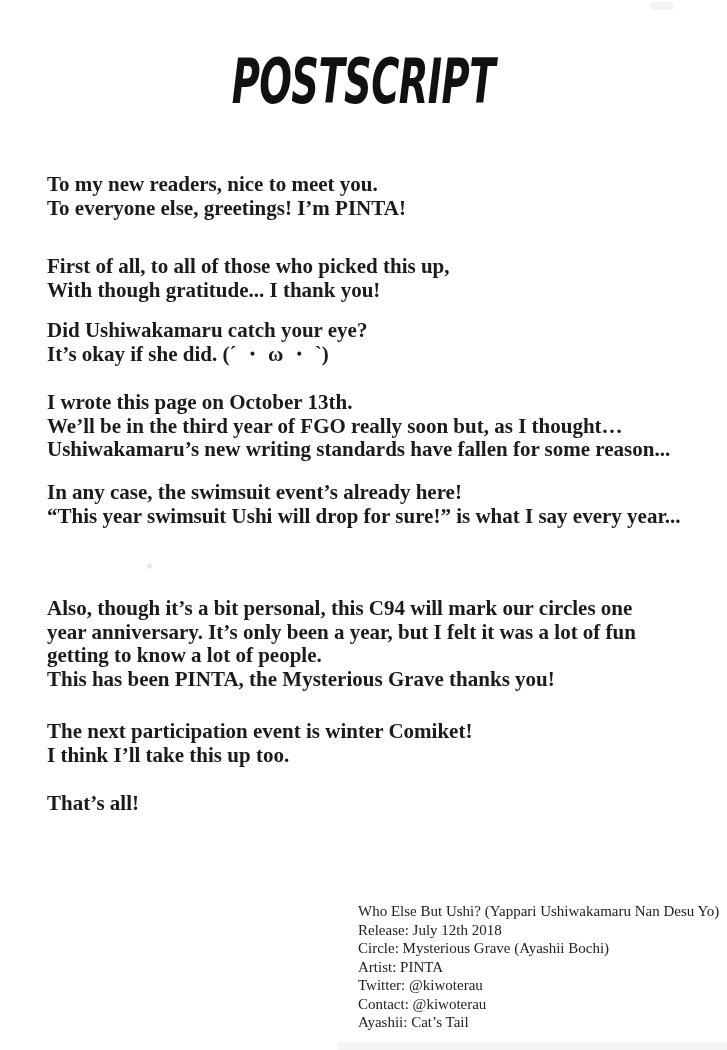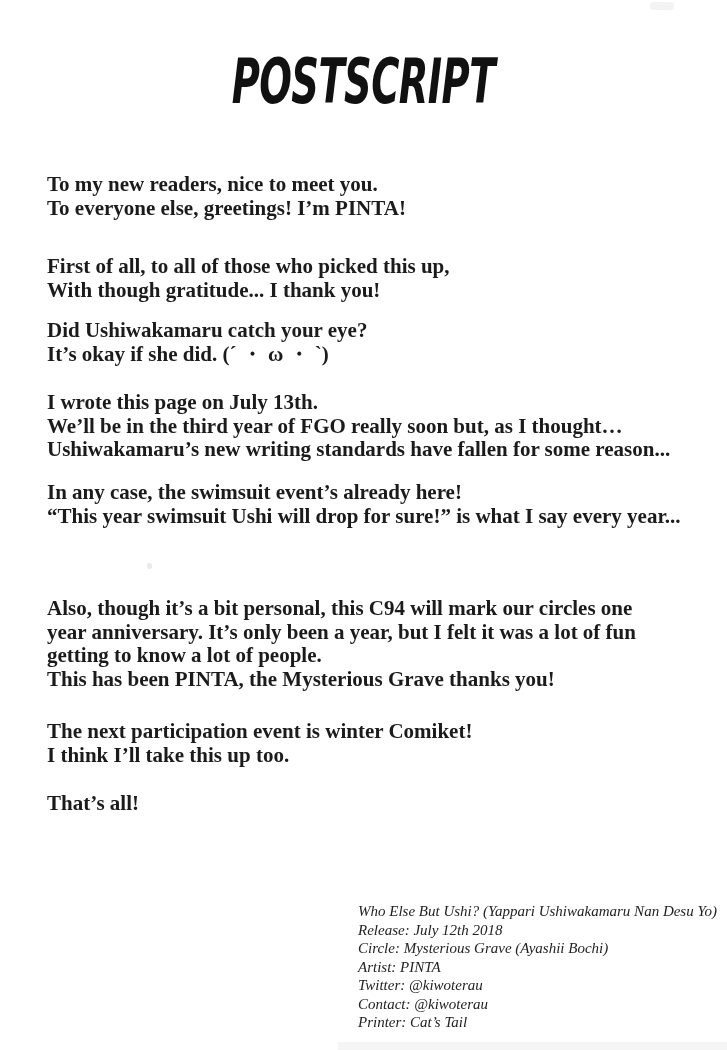--- a/index.html
+++ b/index.html
@@ -49,21 +49,20 @@
   .para .line { white-space: nowrap; }
   
   .colophon {
     position: absolute;
     left: 358px;
     top: 902px;
     font-size: 15px;
     line-height: 18.5px;
     white-space: nowrap;
     color: #222222;
-    font-style: italic;
   }
   
   .smudge-top-right {
     position: absolute;
     left: 650px;
     top: 2px;
     width: 24px;
     height: 8px;
     background: #f3f3f3;
     border-radius: 4px;
@@ -102,21 +101,21 @@
     <div class="line">First of all, to all of those who picked this up,</div>
     <div class="line">With though gratitude... I thank you!</div>
   </div>
 
   <div class="para" style="top:319px">
     <div class="line">Did Ushiwakamaru catch your eye?</div>
     <div class="line">It’s okay if she did. (´ ・ ω ・ `)</div>
   </div>
 
   <div class="para" style="top:391px">
-    <div class="line">I wrote this page on July 13th.</div>
+    <div class="line">I wrote this page on October 13th.</div>
     <div class="line">We’ll be in the third year of FGO really soon but, as I thought…</div>
     <div class="line">Ushiwakamaru’s new writing standards have fallen for some reason...</div>
   </div>
 
   <div class="para" style="top:481px">
     <div class="line">In any case, the swimsuit event’s already here!</div>
     <div class="line">“This year swimsuit Ushi will drop for sure!” is what I say every year...</div>
   </div>
 
   <div class="para" style="top:597px">
@@ -135,20 +134,20 @@
     <div class="line">That’s all!</div>
   </div>
 
   <div class="colophon">
     <div class="line">Who Else But Ushi? (Yappari Ushiwakamaru Nan Desu Yo)</div>
     <div class="line">Release: July 12th 2018</div>
     <div class="line">Circle: Mysterious Grave (Ayashii Bochi)</div>
     <div class="line">Artist: PINTA</div>
     <div class="line">Twitter: @kiwoterau</div>
     <div class="line">Contact: @kiwoterau</div>
-    <div class="line">Printer: Cat’s Tail</div>
+    <div class="line">Ayashii: Cat’s Tail</div>
   </div>
 
   <div class="smudge-top-right"></div>
   <div class="speck-mid"></div>
   <div class="bottom-strip"></div>
 
 </div>
 
 </body></html>

